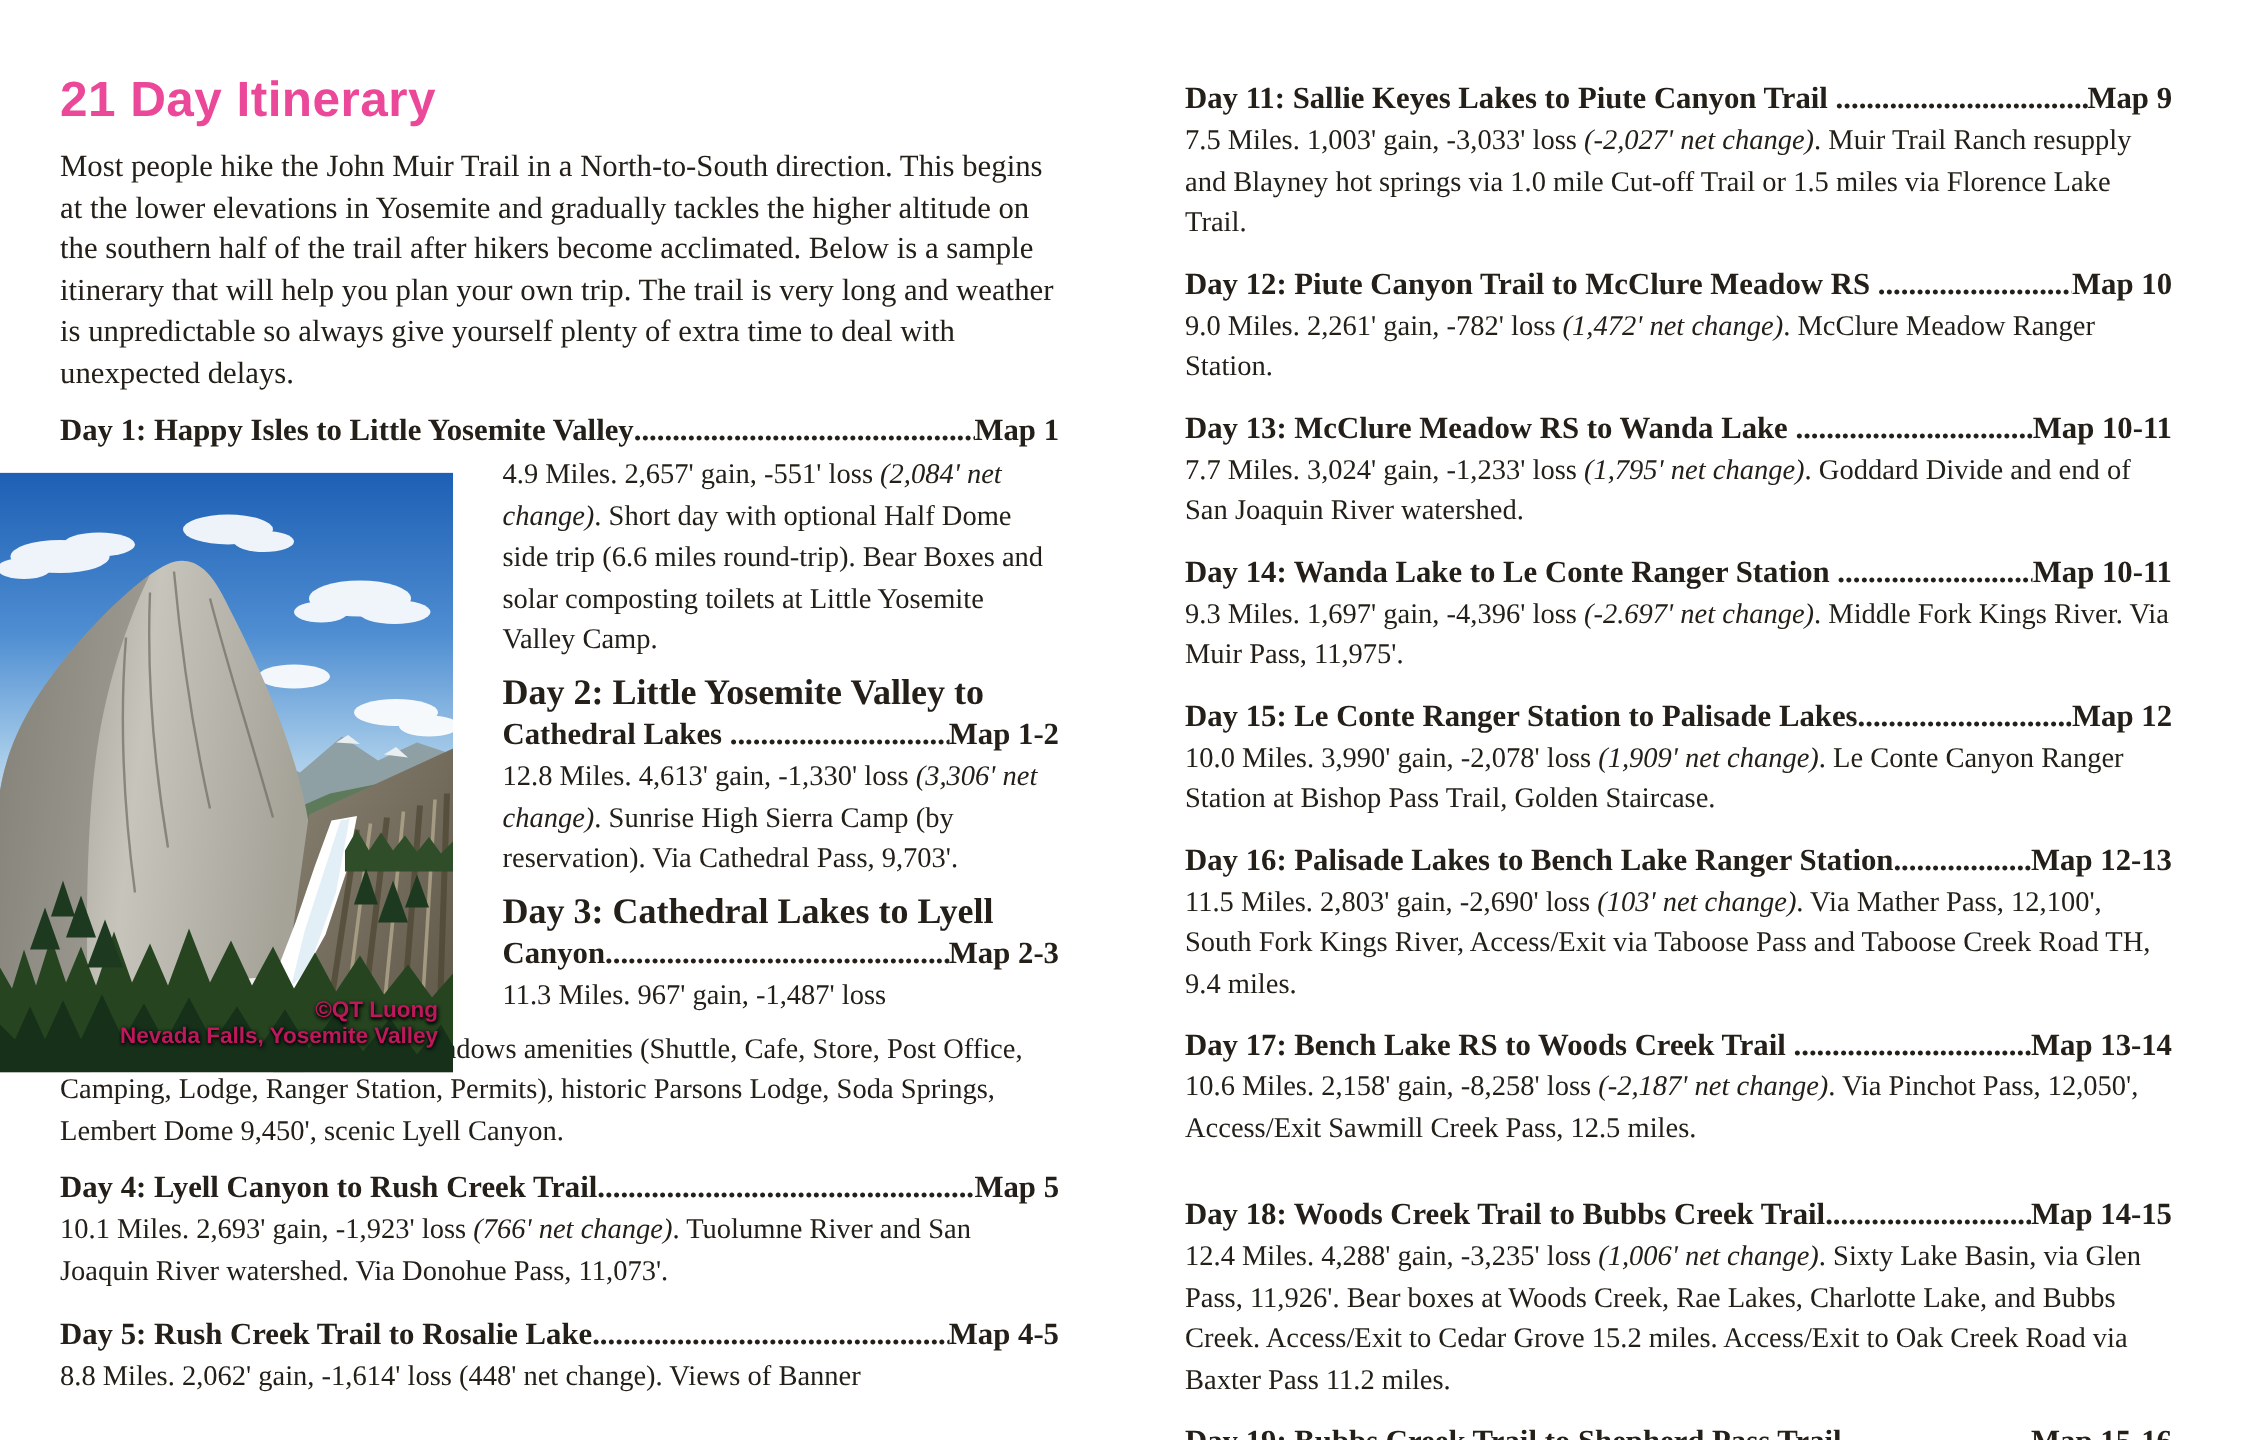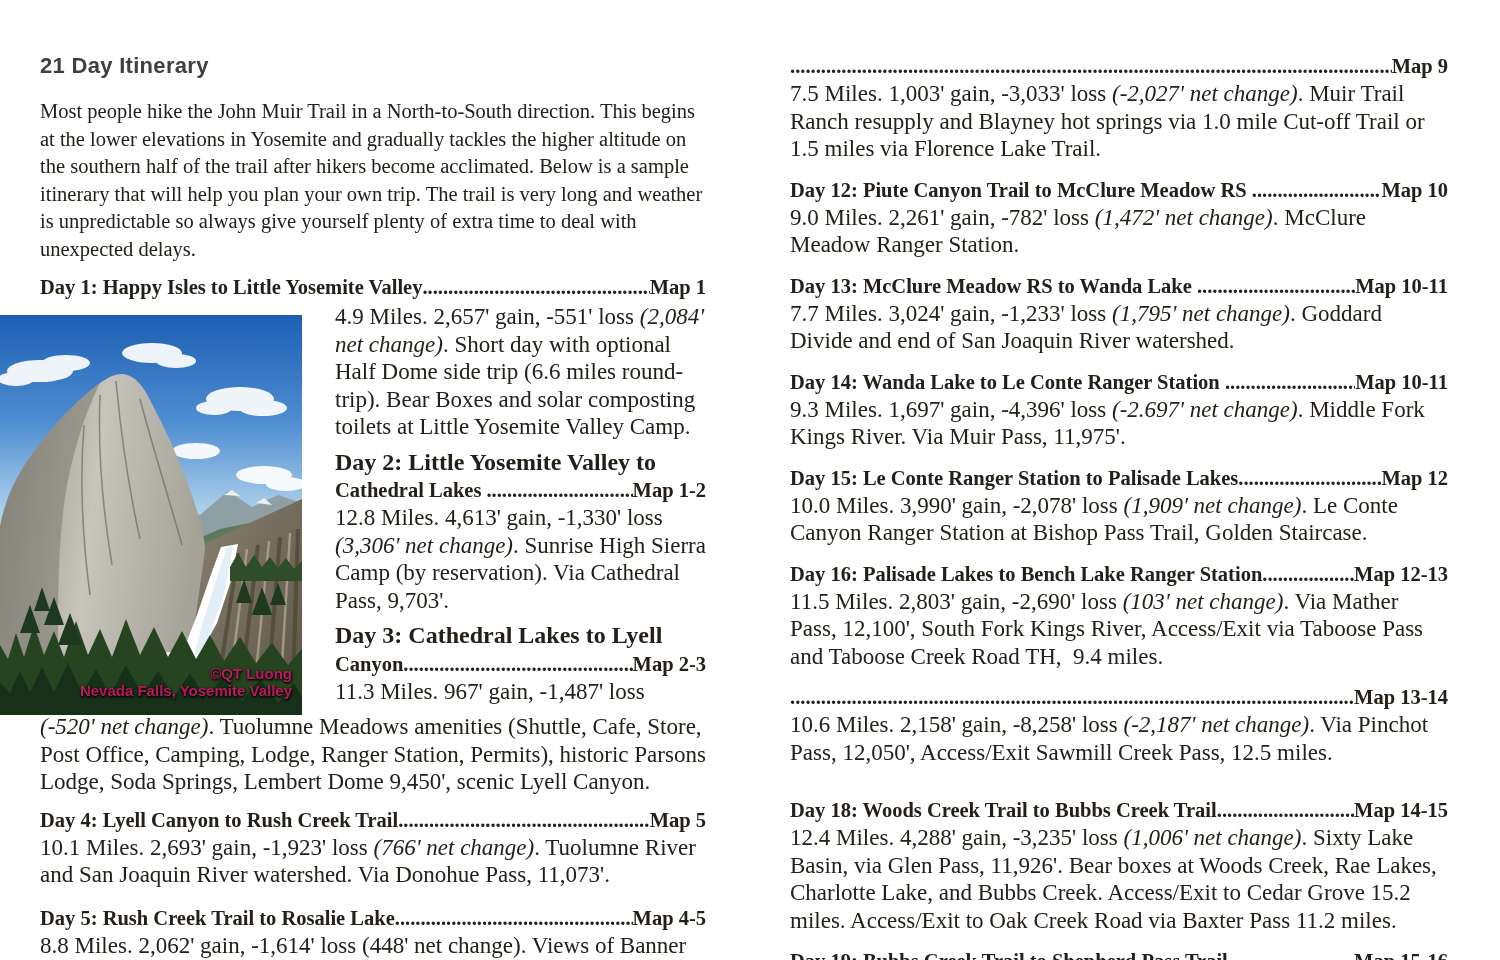--- a/index.html
+++ b/index.html
@@ -1,23 +1,23 @@
 <!DOCTYPE html>
 <html><head>
 <meta charset="utf-8">
 <style>
   html,body{margin:0;padding:0;background:#fff;}
   .page{position:relative;width:1500px;height:960px;background:#ffffff;overflow:hidden;
         font-family:"Liberation Serif",serif;color:#242019;}
   .col-left{position:absolute;left:40px;top:46px;width:666px;}
   .col-right{position:absolute;left:790px;top:52px;width:658px;}
-  .main-title{font-family:"Liberation Sans",sans-serif;font-size:22px;font-weight:bold;
-        color:#404040;margin:0 0 12px 0;letter-spacing:.3px;line-height:40px;}
+  .main-title{font-family:"Liberation Sans",sans-serif;font-size:33px;font-weight:bold;
+        color:#ec4899;margin:0 0 12px 0;letter-spacing:.3px;line-height:40px;}
   .body-text{font-size:20.5px;line-height:27.5px;margin:0 0 10px 0;}
-  .detail{font-size:23px;line-height:27.5px;margin:0;}
+  .detail{font-size:19px;line-height:27.5px;margin:0;}
   .detail i{font-style:italic;}
   .dayhead{display:flex;align-items:baseline;font-weight:bold;font-size:20.5px;line-height:28px;}
   .dayhead .dh-title{white-space:pre;flex-shrink:0;}
   .dayhead .dh-leader{flex:1 1 auto;overflow:hidden;white-space:nowrap;min-width:0;}
   .dayhead .dh-map{flex-shrink:0;white-space:pre;}
   .dayline{font-weight:bold;font-size:24px;line-height:27.5px;white-space:pre;}
   .narrow{margin-left:295px;width:371px;margin-top:2px;}
   .wide{margin-top:8px;}
   .mb8{margin-bottom:8px;} .mb10{margin-bottom:10px;} .mb15{margin-bottom:15px;}
   .entry{margin-bottom:13px;}
@@ -161,20 +161,21 @@
     <div class="photo-caption">
       <div>©QT Luong</div>
       <div>Nevada Falls, Yosemite Valley</div>
     </div>
   </div>
 
   <div class="col-right">
 
     <div class="entry">
       <div class="dayhead">
+        <span class="dh-title">Day 11: Sallie Keyes Lakes to Piute Canyon Trail </span>
           <span class="dh-leader">........................................................................................................................................................................................</span>
           <span class="dh-map">Map 9</span>
       </div>
       <p class="detail"><span>7.5 Miles. 1,003' gain, -3,033' loss </span><i>(-2,027' net change)</i><span>. Muir Trail Ranch resupply and Blayney hot springs via 1.0 mile Cut-off Trail or 1.5 miles via Florence Lake Trail.</span></p>
     </div>
 
     <div class="entry">
       <div class="dayhead">
         <span class="dh-title">Day 12: Piute Canyon Trail to McClure Meadow RS </span>
           <span class="dh-leader">........................................................................................................................................................................................</span>
@@ -214,20 +215,21 @@
       <div class="dayhead">
         <span class="dh-title">Day 16: Palisade Lakes to Bench Lake Ranger Station</span>
           <span class="dh-leader">........................................................................................................................................................................................</span>
           <span class="dh-map">Map 12-13</span>
       </div>
       <p class="detail"><span>11.5 Miles. 2,803' gain, -2,690' loss </span><i>(103' net change)</i><span>. Via Mather Pass, 12,100', South Fork Kings River, Access/Exit via Taboose Pass and Taboose Creek Road TH,&nbsp; 9.4 miles.</span></p>
     </div>
 
     <div class="entry gap-lg">
       <div class="dayhead">
+        <span class="dh-title">Day 17: Bench Lake RS to Woods Creek Trail </span>
           <span class="dh-leader">........................................................................................................................................................................................</span>
           <span class="dh-map">Map 13-14</span>
       </div>
       <p class="detail"><span>10.6 Miles. 2,158' gain, -8,258' loss </span><i>(-2,187' net change)</i><span>. Via Pinchot Pass, 12,050', Access/Exit Sawmill Creek Pass, 12.5 miles.</span></p>
     </div>
 
     <div class="entry">
       <div class="dayhead">
         <span class="dh-title">Day 18: Woods Creek Trail to Bubbs Creek Trail</span>
           <span class="dh-leader">........................................................................................................................................................................................</span>

